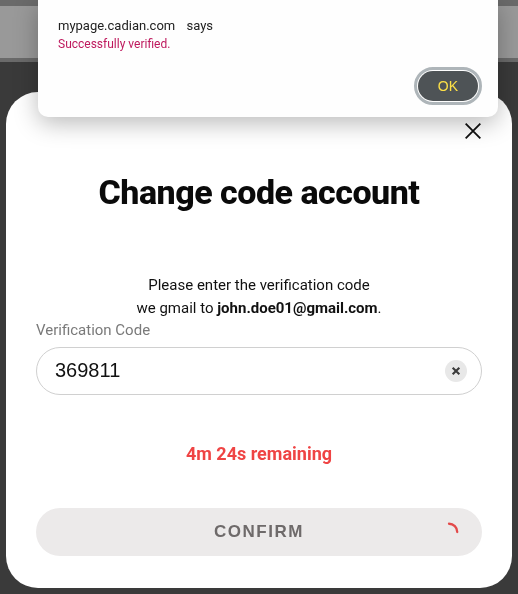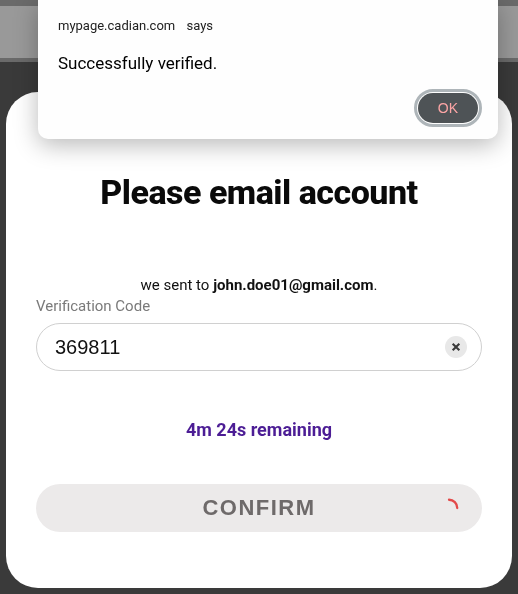--- a/index.html
+++ b/index.html
@@ -97,31 +97,31 @@
       align-items: center;
       justify-content: center;
       cursor: pointer;
     }
     .clear-btn svg { width: 10px; height: 10px; stroke: #3a3a3a; stroke-width: 2.5; }
     .timer {
       text-align: center;
       margin-top: 48px;
       font-size: 18px;
       font-weight: 700;
-      color: #4c1d95;
+      color: #ef4444;
     }
     .confirm-btn {
       margin-top: 44px;
       width: 100%;
       height: 48px;
       border-radius: 24px;
       background: #eceaea;
       border: none;
       color: #6e6a6a;
-      font-size: 22px;
+      font-size: 17px;
       font-weight: 800;
       letter-spacing: 1.5px;
       position: relative;
       cursor: pointer;
     }
     .spinner {
       position: absolute;
       right: 22px;
       top: 50%;
       transform: translateY(-50%);
@@ -142,32 +142,32 @@
       padding: 18px 20px 16px 20px;
       z-index: 100;
     }
     .alert-header {
       font-size: 13px;
       color: #222;
     }
     .alert-header .host { display: inline; margin-top: 6px; }
     .alert-header .says { display: inline; margin-left: 8px; }
     .alert-msg {
-      font-size: 17px;
-      color: #000000;
-      margin-top: 20px;
+      font-size: 12px;
+      color: #be185d;
+      margin-top: 4px;
     }
     .alert-actions {
       margin-top: 20px;
       display: flex;
       justify-content: flex-end;
     }
     .ok-btn {
       background: #4e5356;
-      color: #fca5a5;
+      color: #fde047;
       border: none;
       border-radius: 18px;
       outline: 3px solid #aeb5b9;
       outline-offset: 1px;
       padding: 7px 20px;
       font-size: 14px;
       cursor: pointer;
     }
   </style>
 </head>
@@ -175,25 +175,26 @@
 
 <div class="topbar"></div>
 
 <div class="modal">
   <div class="close-x">
     <svg viewBox="0 0 24 24" fill="none">
         <path d="M4 4 L20 20 M20 4 L4 20"></path>
       </svg>
   </div>
 
-  <h1 class="title">Please email account</h1>
+  <h1 class="title">Change code account</h1>
 
   <div class="instr">
+    <div>Please enter the verification code</div>
     <div>
-      <span>we sent to </span><span class="email">john.doe01@gmail.com</span><span>.</span>
+      <span>we gmail to </span><span class="email">john.doe01@gmail.com</span><span>.</span>
     </div>
   </div>
 
   <div class="field-label">Verification Code</div>
 
   <div class="input-wrap">
     <input type="text" value="369811" style="">
     <div class="clear-btn">
       <svg viewBox="0 0 12 12" fill="none">
           <path d="M2 2 L10 10 M10 2 L2 10"></path>

